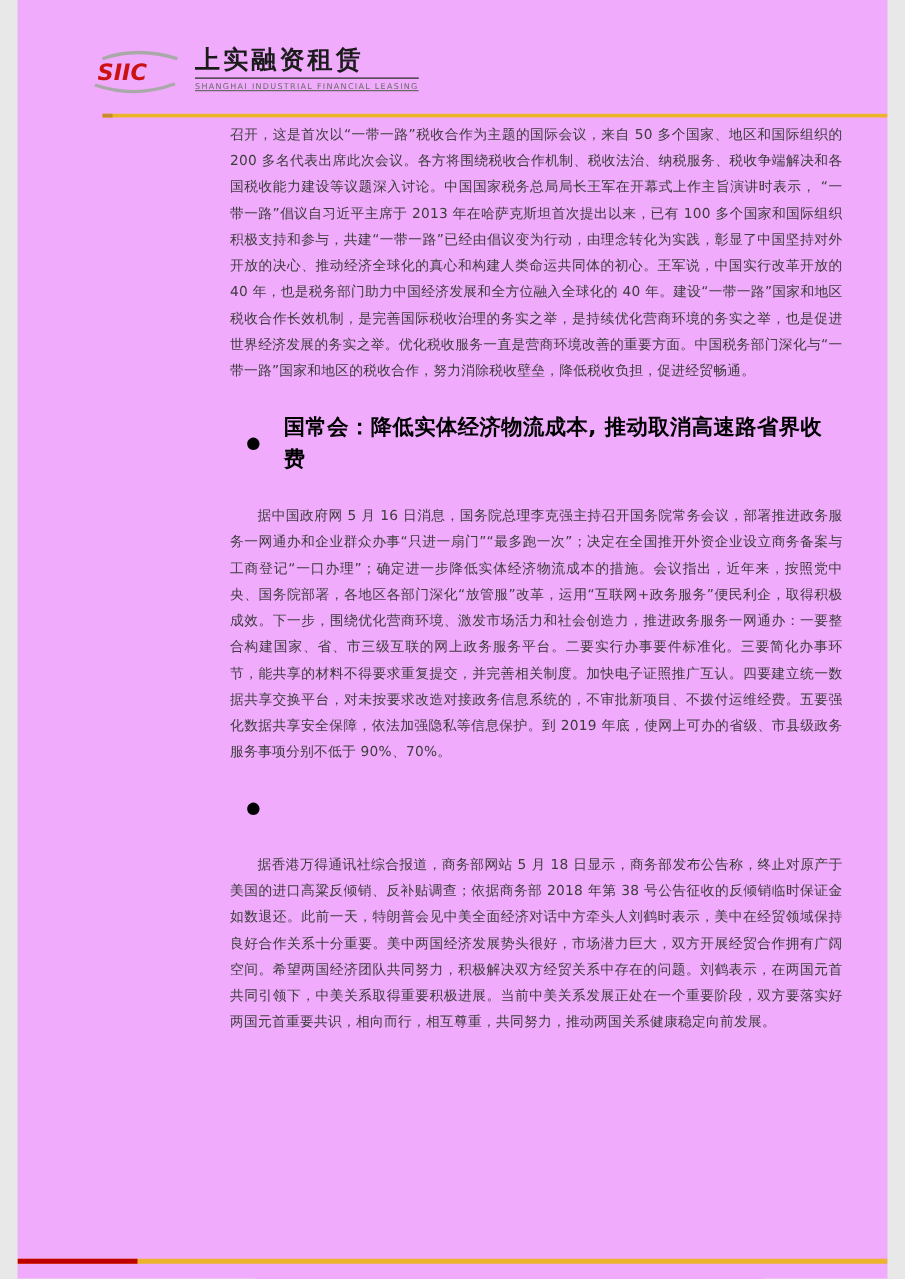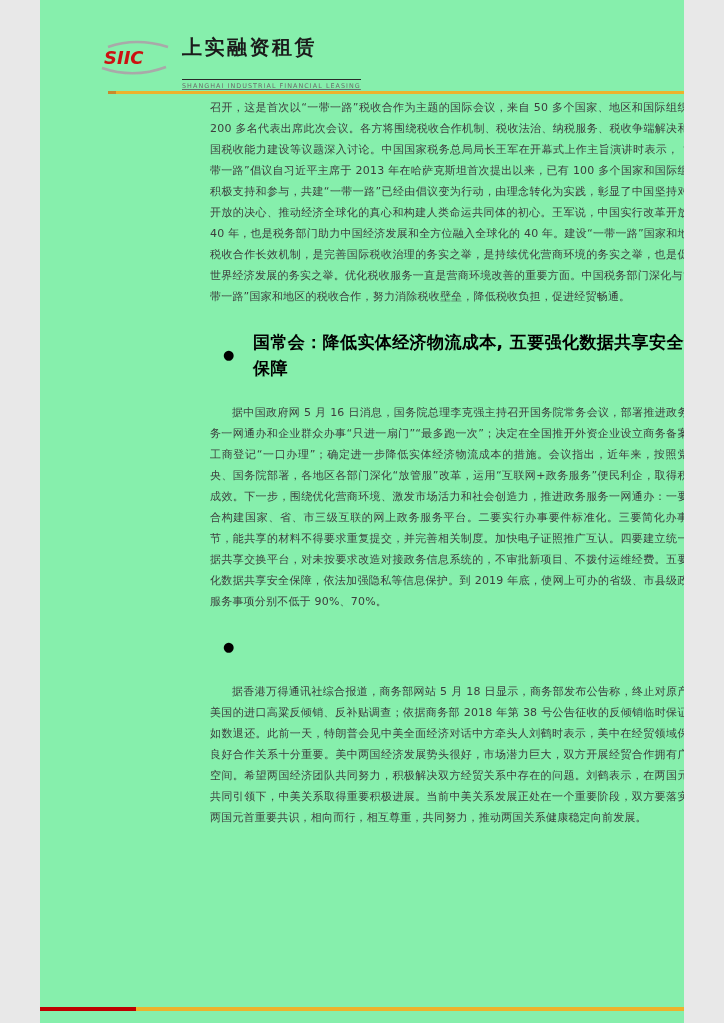--- a/index.html
+++ b/index.html
@@ -1,31 +1,31 @@
 <!DOCTYPE html>
 <html><head>
 <meta charset="utf-8">
 <style>
   html,body{margin:0;padding:0;background:#e8e8e8;}
   .page{
     position:relative;
-    width:644px;height:1023px;
-    background:#86efac;
+    width:696px;height:1023px;
+    background:#f0abfc;
     margin:0 auto;
     overflow:hidden;
     font-family:"DejaVu Sans",sans-serif;
   }
   
   .header{position:absolute;top:36px;left:54px;display:flex;align-items:flex-start;}
   .logo-mark{position:relative;width:82px;height:40px;margin-top:2px;}
   .logo-mark svg{position:absolute;top:0;left:0;}
   .logo-text{display:flex;flex-direction:column;margin-left:6px;}
   .logo-cn{
     font-size:20px;font-weight:bold;color:#1b1b1b;letter-spacing:2.5px;
-    border-bottom:1.5px solid #2a2a2a;padding-bottom:20px;line-height:1.15;
+    border-bottom:1.5px solid #2a2a2a;padding-bottom:3px;line-height:1.15;
   }
   .logo-en{
     font-size:6.4px;color:#6a6a6a;letter-spacing:1.05px;margin-top:2px;white-space:nowrap;text-decoration:underline;
   }
   
   .header-rule{position:absolute;top:91px;left:68px;right:0;height:3px;background:#ecb32c;}
   .header-rule-cap{position:absolute;top:91px;left:68px;width:8px;height:3px;background:#c98a2b;}
   
   .content{position:absolute;left:170px;top:97px;width:490px;color:#3d3d3d;}
   .para{
@@ -77,21 +77,21 @@
 
   <div class="header-rule"></div>
   <div class="header-rule-cap"></div>
 
   <div class="content">
 
     <p class="para">召开，这是首次以“一带一路”税收合作为主题的国际会议，来自 50 多个国家、地区和国际组织的 200 多名代表出席此次会议。各方将围绕税收合作机制、税收法治、纳税服务、税收争端解决和各国税收能力建设等议题深入讨论。中国国家税务总局局长王军在开幕式上作主旨演讲时表示， “一带一路”倡议自习近平主席于 2013 年在哈萨克斯坦首次提出以来，已有 100 多个国家和国际组织积极支持和参与，共建“一带一路”已经由倡议变为行动，由理念转化为实践，彰显了中国坚持对外开放的决心、推动经济全球化的真心和构建人类命运共同体的初心。王军说，中国实行改革开放的 40 年，也是税务部门助力中国经济发展和全方位融入全球化的 40 年。建设“一带一路”国家和地区税收合作长效机制，是完善国际税收治理的务实之举，是持续优化营商环境的务实之举，也是促进世界经济发展的务实之举。优化税收服务一直是营商环境改善的重要方面。中国税务部门深化与“一带一路”国家和地区的税收合作，努力消除税收壁垒，降低税收负担，促进经贸畅通。</p>
 
     <div class="section-title">
       <span class="bullet">●</span>
-      <span class="title-text">国常会：降低实体经济物流成本, 五要强化数据共享安全保障</span>
+      <span class="title-text">国常会：降低实体经济物流成本, 推动取消高速路省界收费</span>
     </div>
     <p class="para indent">据中国政府网 5 月 16 日消息，国务院总理李克强主持召开国务院常务会议，部署推进政务服务一网通办和企业群众办事“只进一扇门”“最多跑一次”；决定在全国推开外资企业设立商务备案与工商登记“一口办理”；确定进一步降低实体经济物流成本的措施。会议指出，近年来，按照党中央、国务院部署，各地区各部门深化“放管服”改革，运用“互联网+政务服务”便民利企，取得积极成效。下一步，围绕优化营商环境、激发市场活力和社会创造力，推进政务服务一网通办：一要整合构建国家、省、市三级互联的网上政务服务平台。二要实行办事要件标准化。三要简化办事环节，能共享的材料不得要求重复提交，并完善相关制度。加快电子证照推广互认。四要建立统一数据共享交换平台，对未按要求改造对接政务信息系统的，不审批新项目、不拨付运维经费。五要强化数据共享安全保障，依法加强隐私等信息保护。到 2019 年底，使网上可办的省级、市县级政务服务事项分别不低于 90%、70%。</p>
 
     <div class="section-title">
       <span class="bullet">●</span>
     </div>
     <p class="para indent">据香港万得通讯社综合报道，商务部网站 5 月 18 日显示，商务部发布公告称，终止对原产于美国的进口高粱反倾销、反补贴调查；依据商务部 2018 年第 38 号公告征收的反倾销临时保证金如数退还。此前一天，特朗普会见中美全面经济对话中方牵头人刘鹤时表示，美中在经贸领域保持良好合作关系十分重要。美中两国经济发展势头很好，市场潜力巨大，双方开展经贸合作拥有广阔空间。希望两国经济团队共同努力，积极解决双方经贸关系中存在的问题。刘鹤表示，在两国元首共同引领下，中美关系取得重要积极进展。当前中美关系发展正处在一个重要阶段，双方要落实好两国元首重要共识，相向而行，相互尊重，共同努力，推动两国关系健康稳定向前发展。</p>
 
   </div>
 

